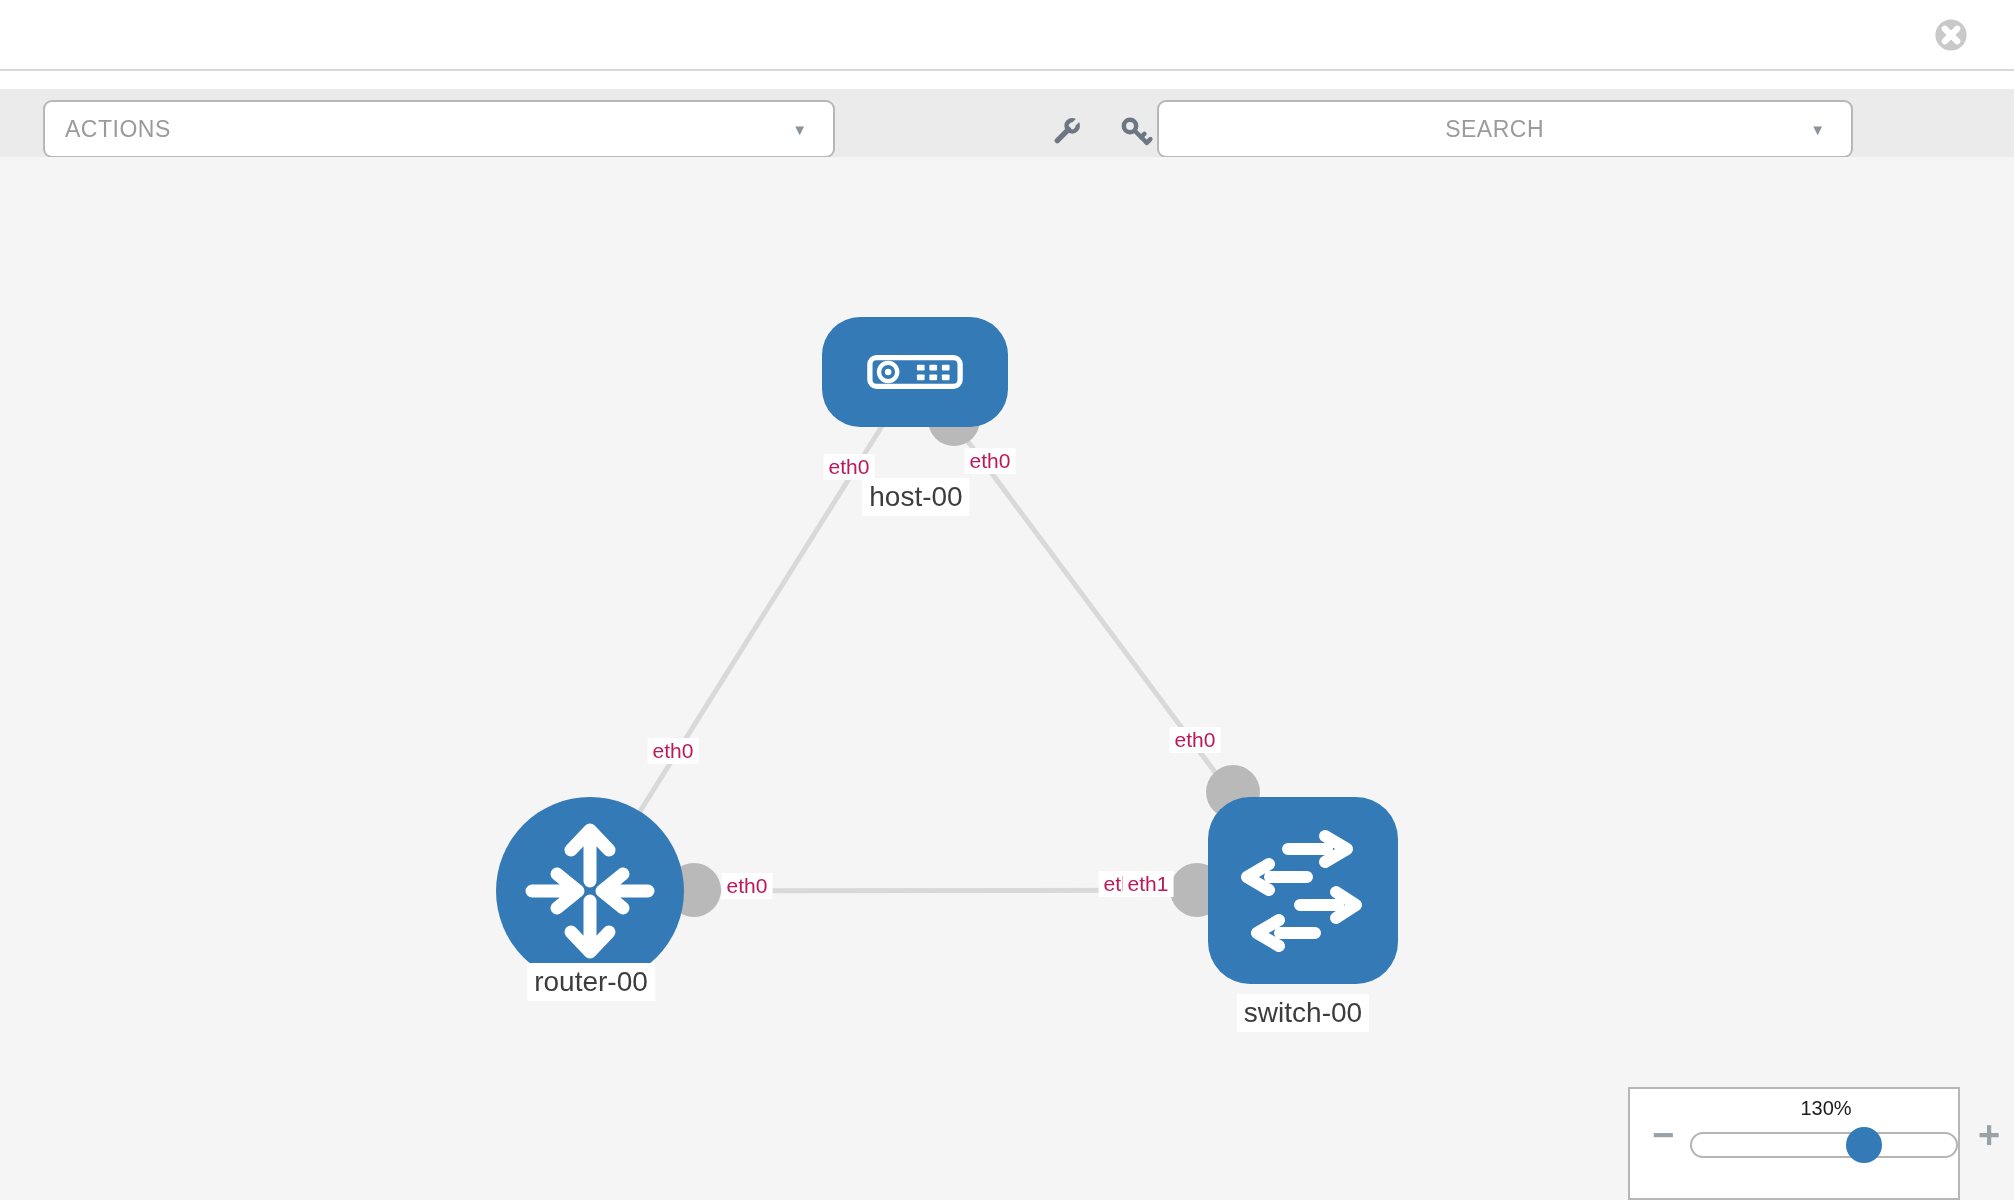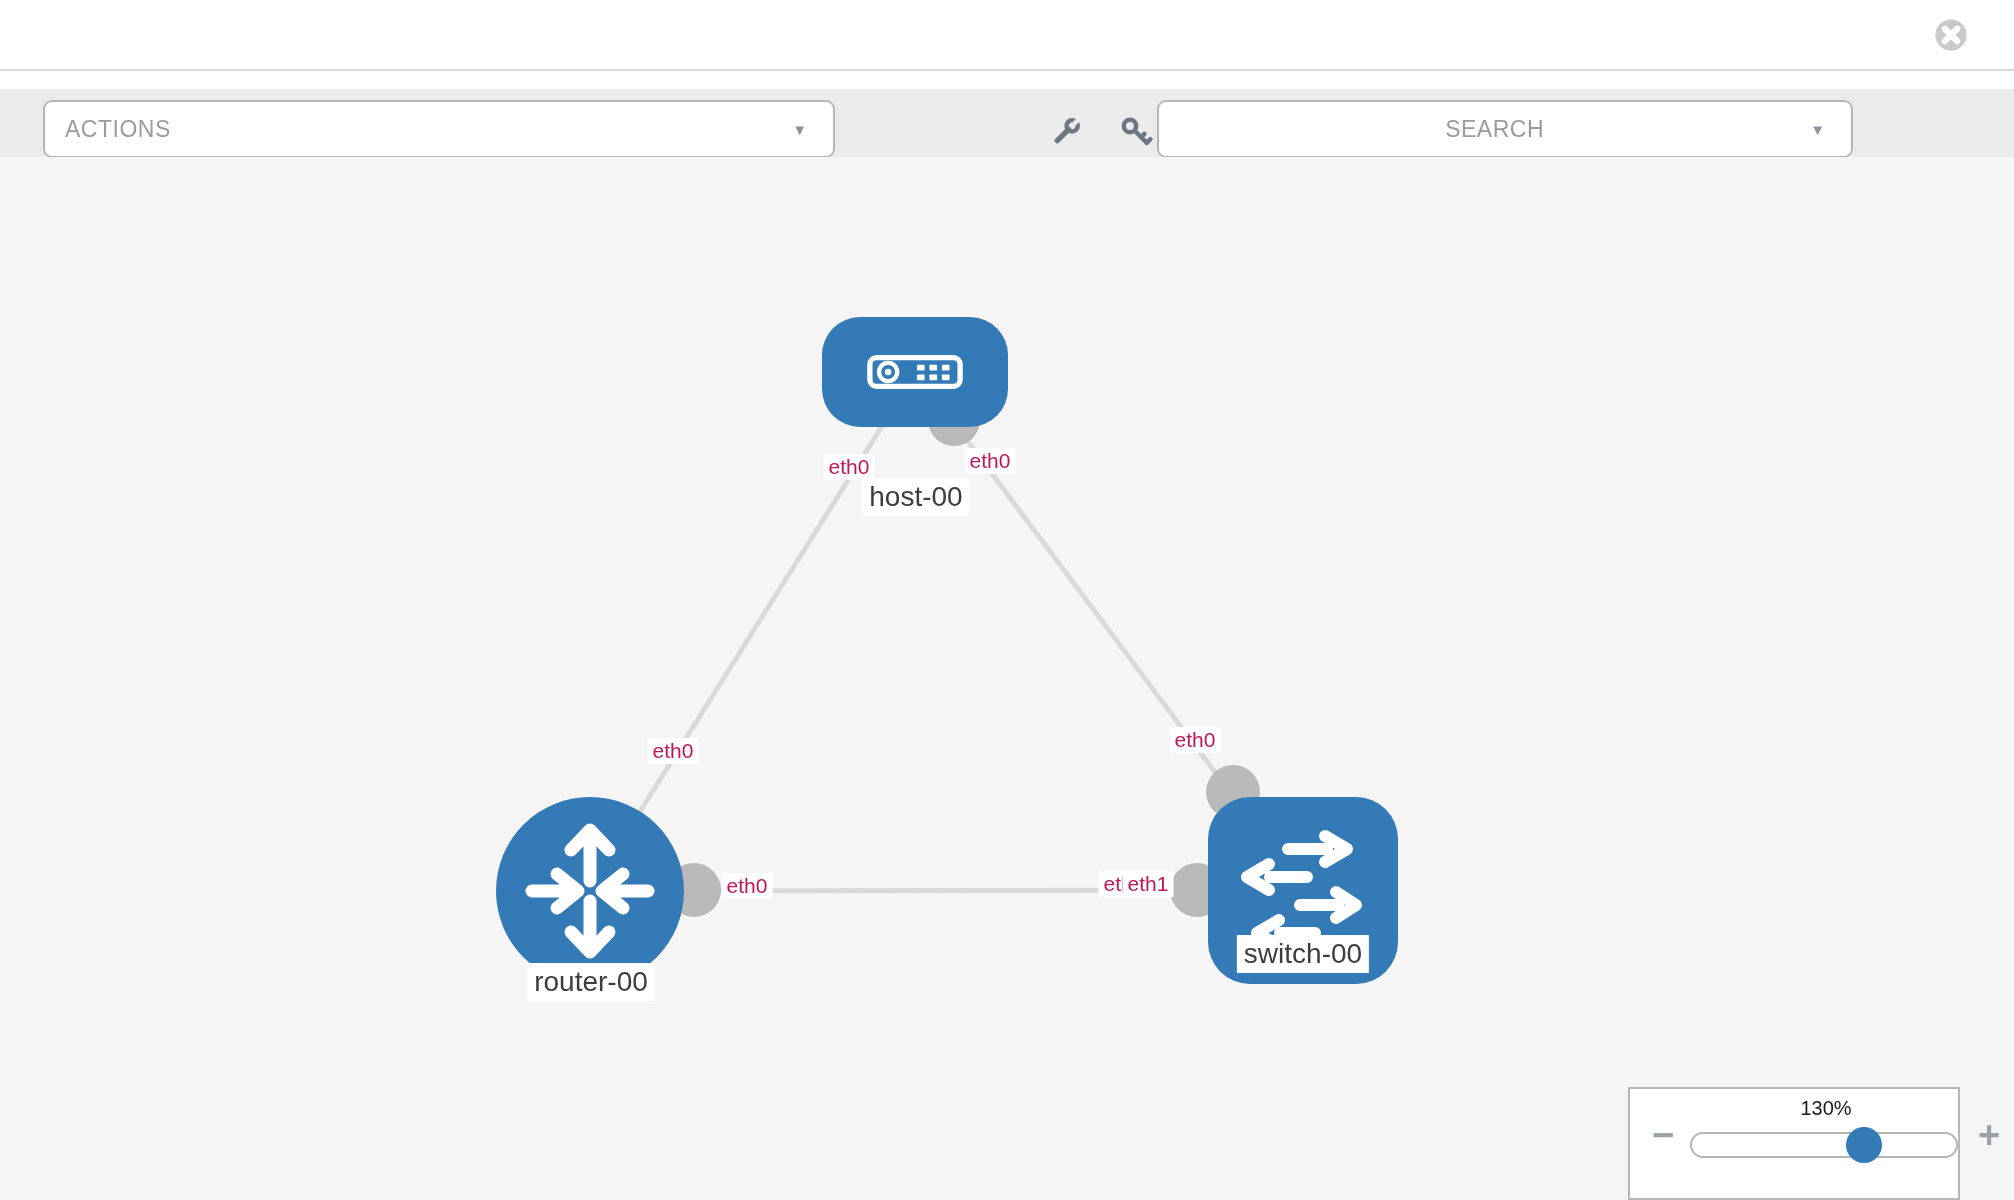--- a/index.html
+++ b/index.html
@@ -151,21 +151,21 @@
   <svg width="190" height="187" viewBox="0 0 190 187" fill="none" stroke="#ffffff" stroke-width="12" stroke-linecap="round" stroke-linejoin="round">
     <path d="M80 52 L119 52 M117 39 L139 52 L117 65"></path>
     <path d="M99 80 L62 80 M61 67 L39 80 L61 93"></path>
     <path d="M92 108 L130 108 M128 95 L148 108 L128 121"></path>
     <path d="M107 136 L72 136 M71 123 L49 136 L71 149"></path>
   </svg>
 </div>
 
 <div class="nlabel" style="left:916px;top:457px;margin-top:40px;">host-00</div>
 <div class="nlabel" style="left:591px;top:982px;text-align:right;">router-00</div>
-<div class="nlabel" style="left:1303px;top:954px;">switch-00</div>
+<div class="nlabel" style="left:1303px;top:1013px;">switch-00</div>
 
 <div class="elabel" style="left:849px;top:467px;">eth0</div>
 <div class="elabel" style="left:673px;top:751px;">eth0</div>
 <div class="elabel" style="left:990px;top:461px;">eth0</div>
 <div class="elabel" style="left:1195px;top:740px;">eth0</div>
 <div class="elabel" style="left:747px;top:886px;">eth0</div>
 <div class="elabel" style="left:1124px;top:884px;">eth0</div>
 <div class="elabel front" style="left:1148px;top:884px;">eth1</div>
 
 <div class="zoompanel">

